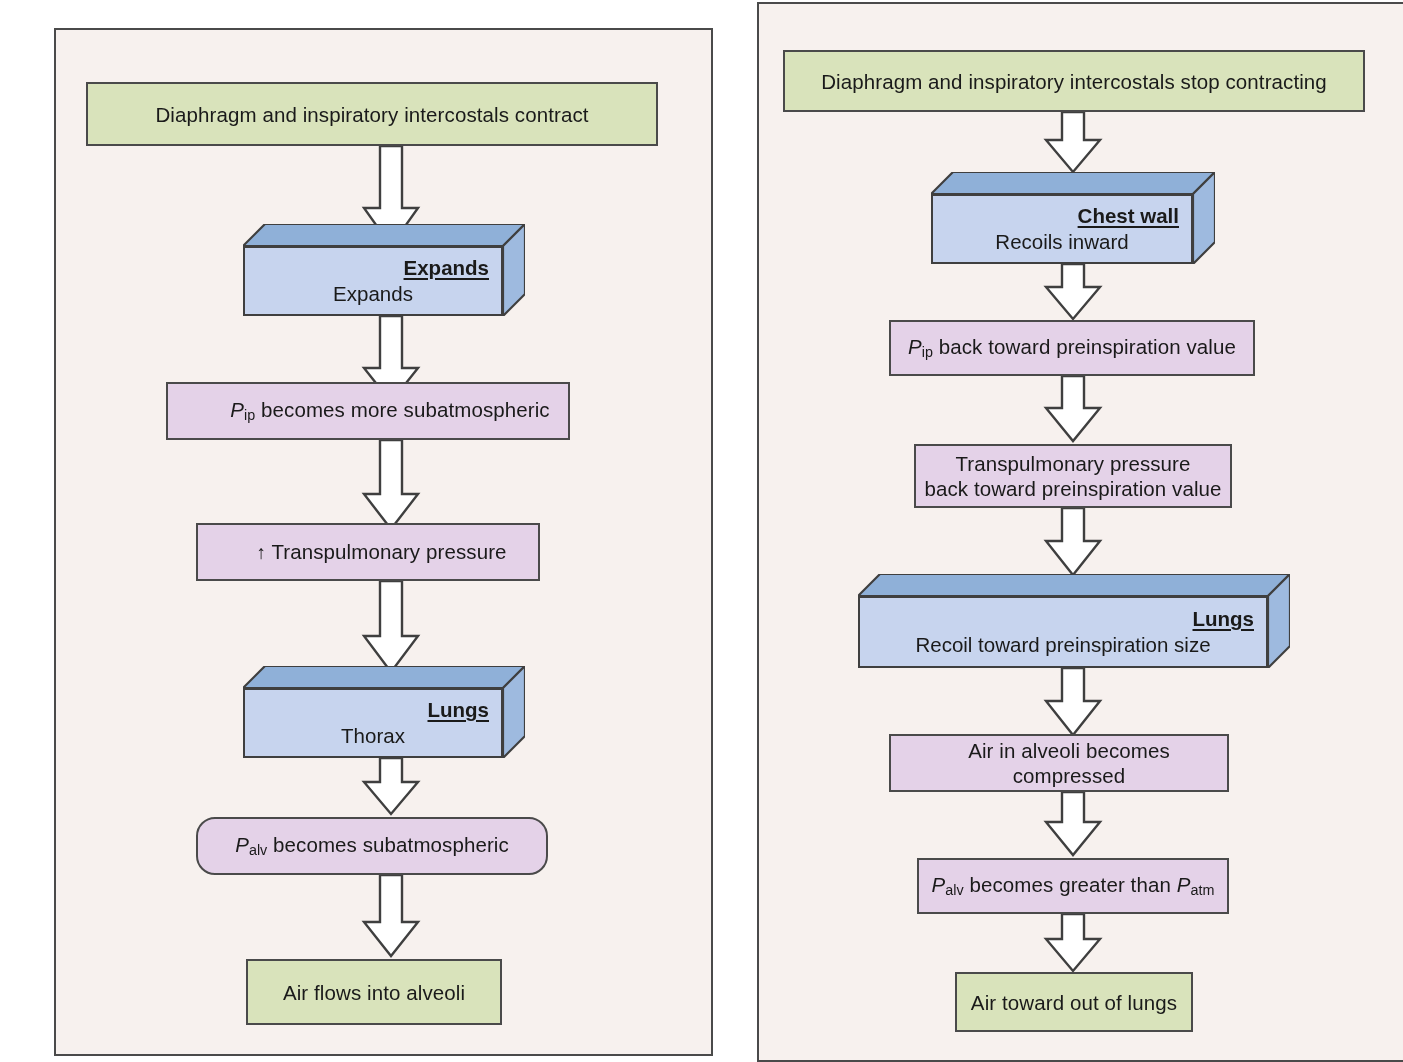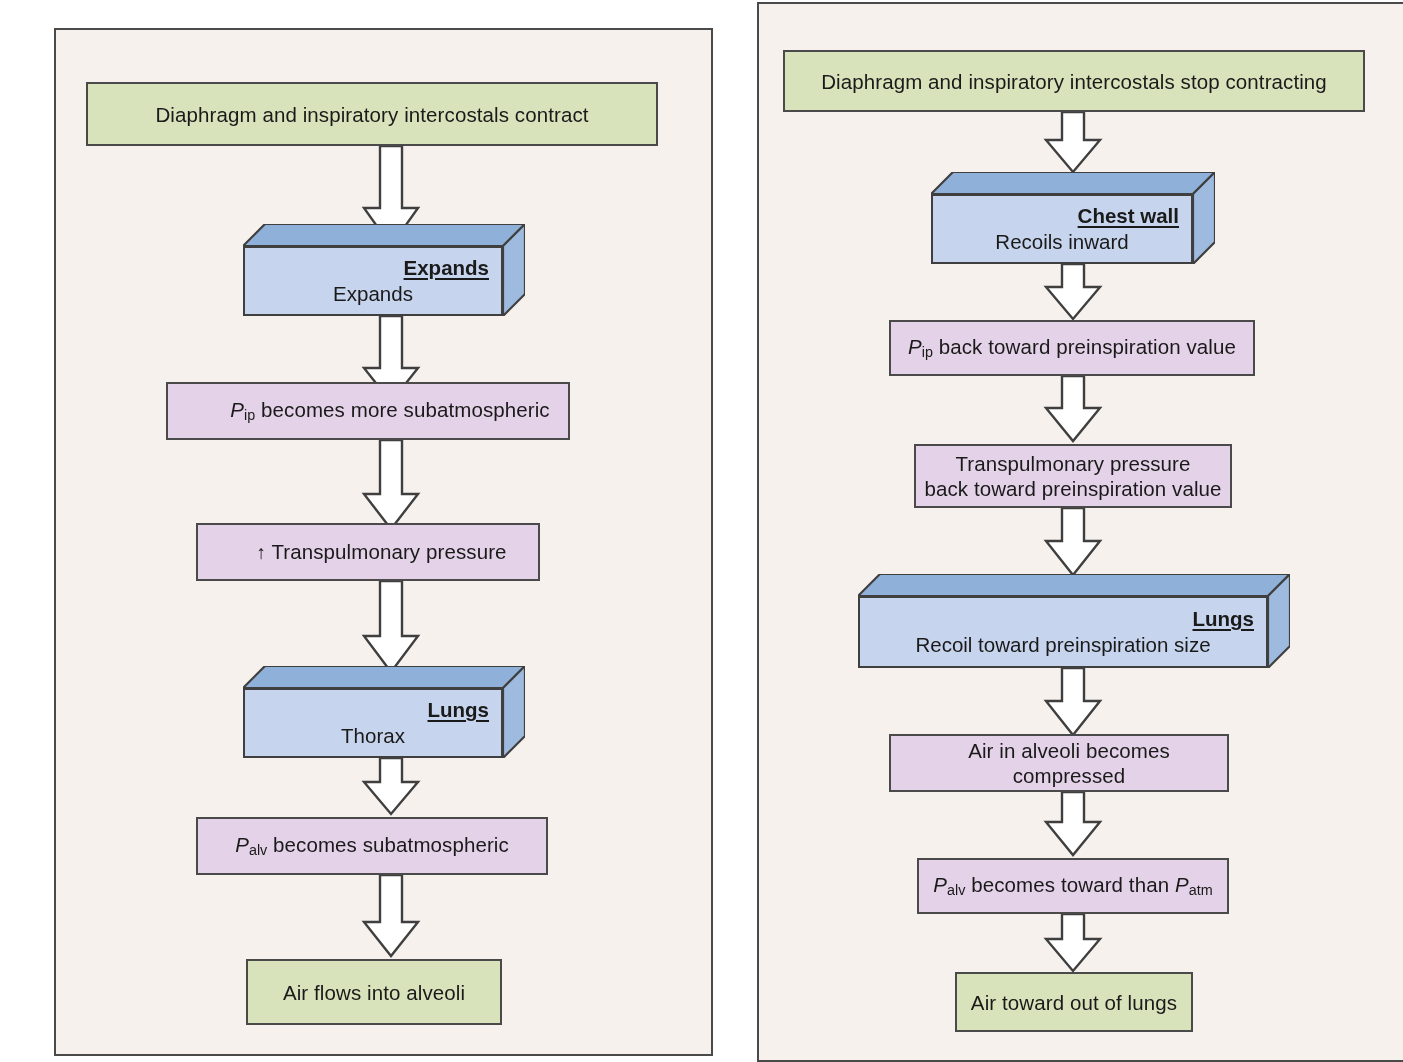--- a/index.html
+++ b/index.html
@@ -133,21 +133,21 @@
       <span class="sub">Thorax</span>
     </div>
   </div>
 
   <div class="arrow" style="left:303px;top:728px;width:64px;height:60px;">
     <svg width="64" height="60" viewBox="0 0 64 60">
         <polygon points="21,0 43,0 43,24 59,24 32,56 5,24 21,24" fill="#ffffff" stroke="#3f3f3f" stroke-width="2.4" stroke-linejoin="miter"></polygon>
       </svg>
   </div>
 
-  <div class="fbox pink" style="left:140px;top:787px;width:352px;height:58px;">
+  <div class="fbox pink" style="left:140px;top:787px;width:352px;height:58px;border-radius:19px;">
     <span>
       <span class="v"><span>P</span><sub>alv</sub></span><span> becomes subatmospheric</span>
     </span>
   </div>
 
   <div class="arrow" style="left:303px;top:845px;width:64px;height:84px;">
     <svg width="64" height="84" viewBox="0 0 64 84">
         <polygon points="21,0 43,0 43,47 59,47 32,81 5,47 21,47" fill="#ffffff" stroke="#3f3f3f" stroke-width="2.4" stroke-linejoin="miter"></polygon>
       </svg>
   </div>
@@ -233,21 +233,21 @@
   </div>
 
   <div class="arrow" style="left:282px;top:788px;width:64px;height:66px;">
     <svg width="64" height="66" viewBox="0 0 64 66">
         <polygon points="21,0 43,0 43,30 59,30 32,63 5,30 21,30" fill="#ffffff" stroke="#3f3f3f" stroke-width="2.4" stroke-linejoin="miter"></polygon>
       </svg>
   </div>
 
   <div class="fbox pink" style="left:158px;top:854px;width:312px;height:56px;">
     <span>
-      <span class="v"><span>P</span><sub>alv</sub></span><span> becomes toward than </span><span class="v"><span>P</span><sub>atm</sub></span>
+      <span class="v"><span>P</span><sub>alv</sub></span><span> becomes greater than </span><span class="v"><span>P</span><sub>atm</sub></span>
     </span>
   </div>
 
   <div class="arrow" style="left:282px;top:910px;width:64px;height:60px;">
     <svg width="64" height="60" viewBox="0 0 64 60">
         <polygon points="21,0 43,0 43,25 59,25 32,57 5,25 21,25" fill="#ffffff" stroke="#3f3f3f" stroke-width="2.4" stroke-linejoin="miter"></polygon>
       </svg>
   </div>
 
   <div class="fbox green" style="left:196px;top:968px;width:238px;height:60px;">

